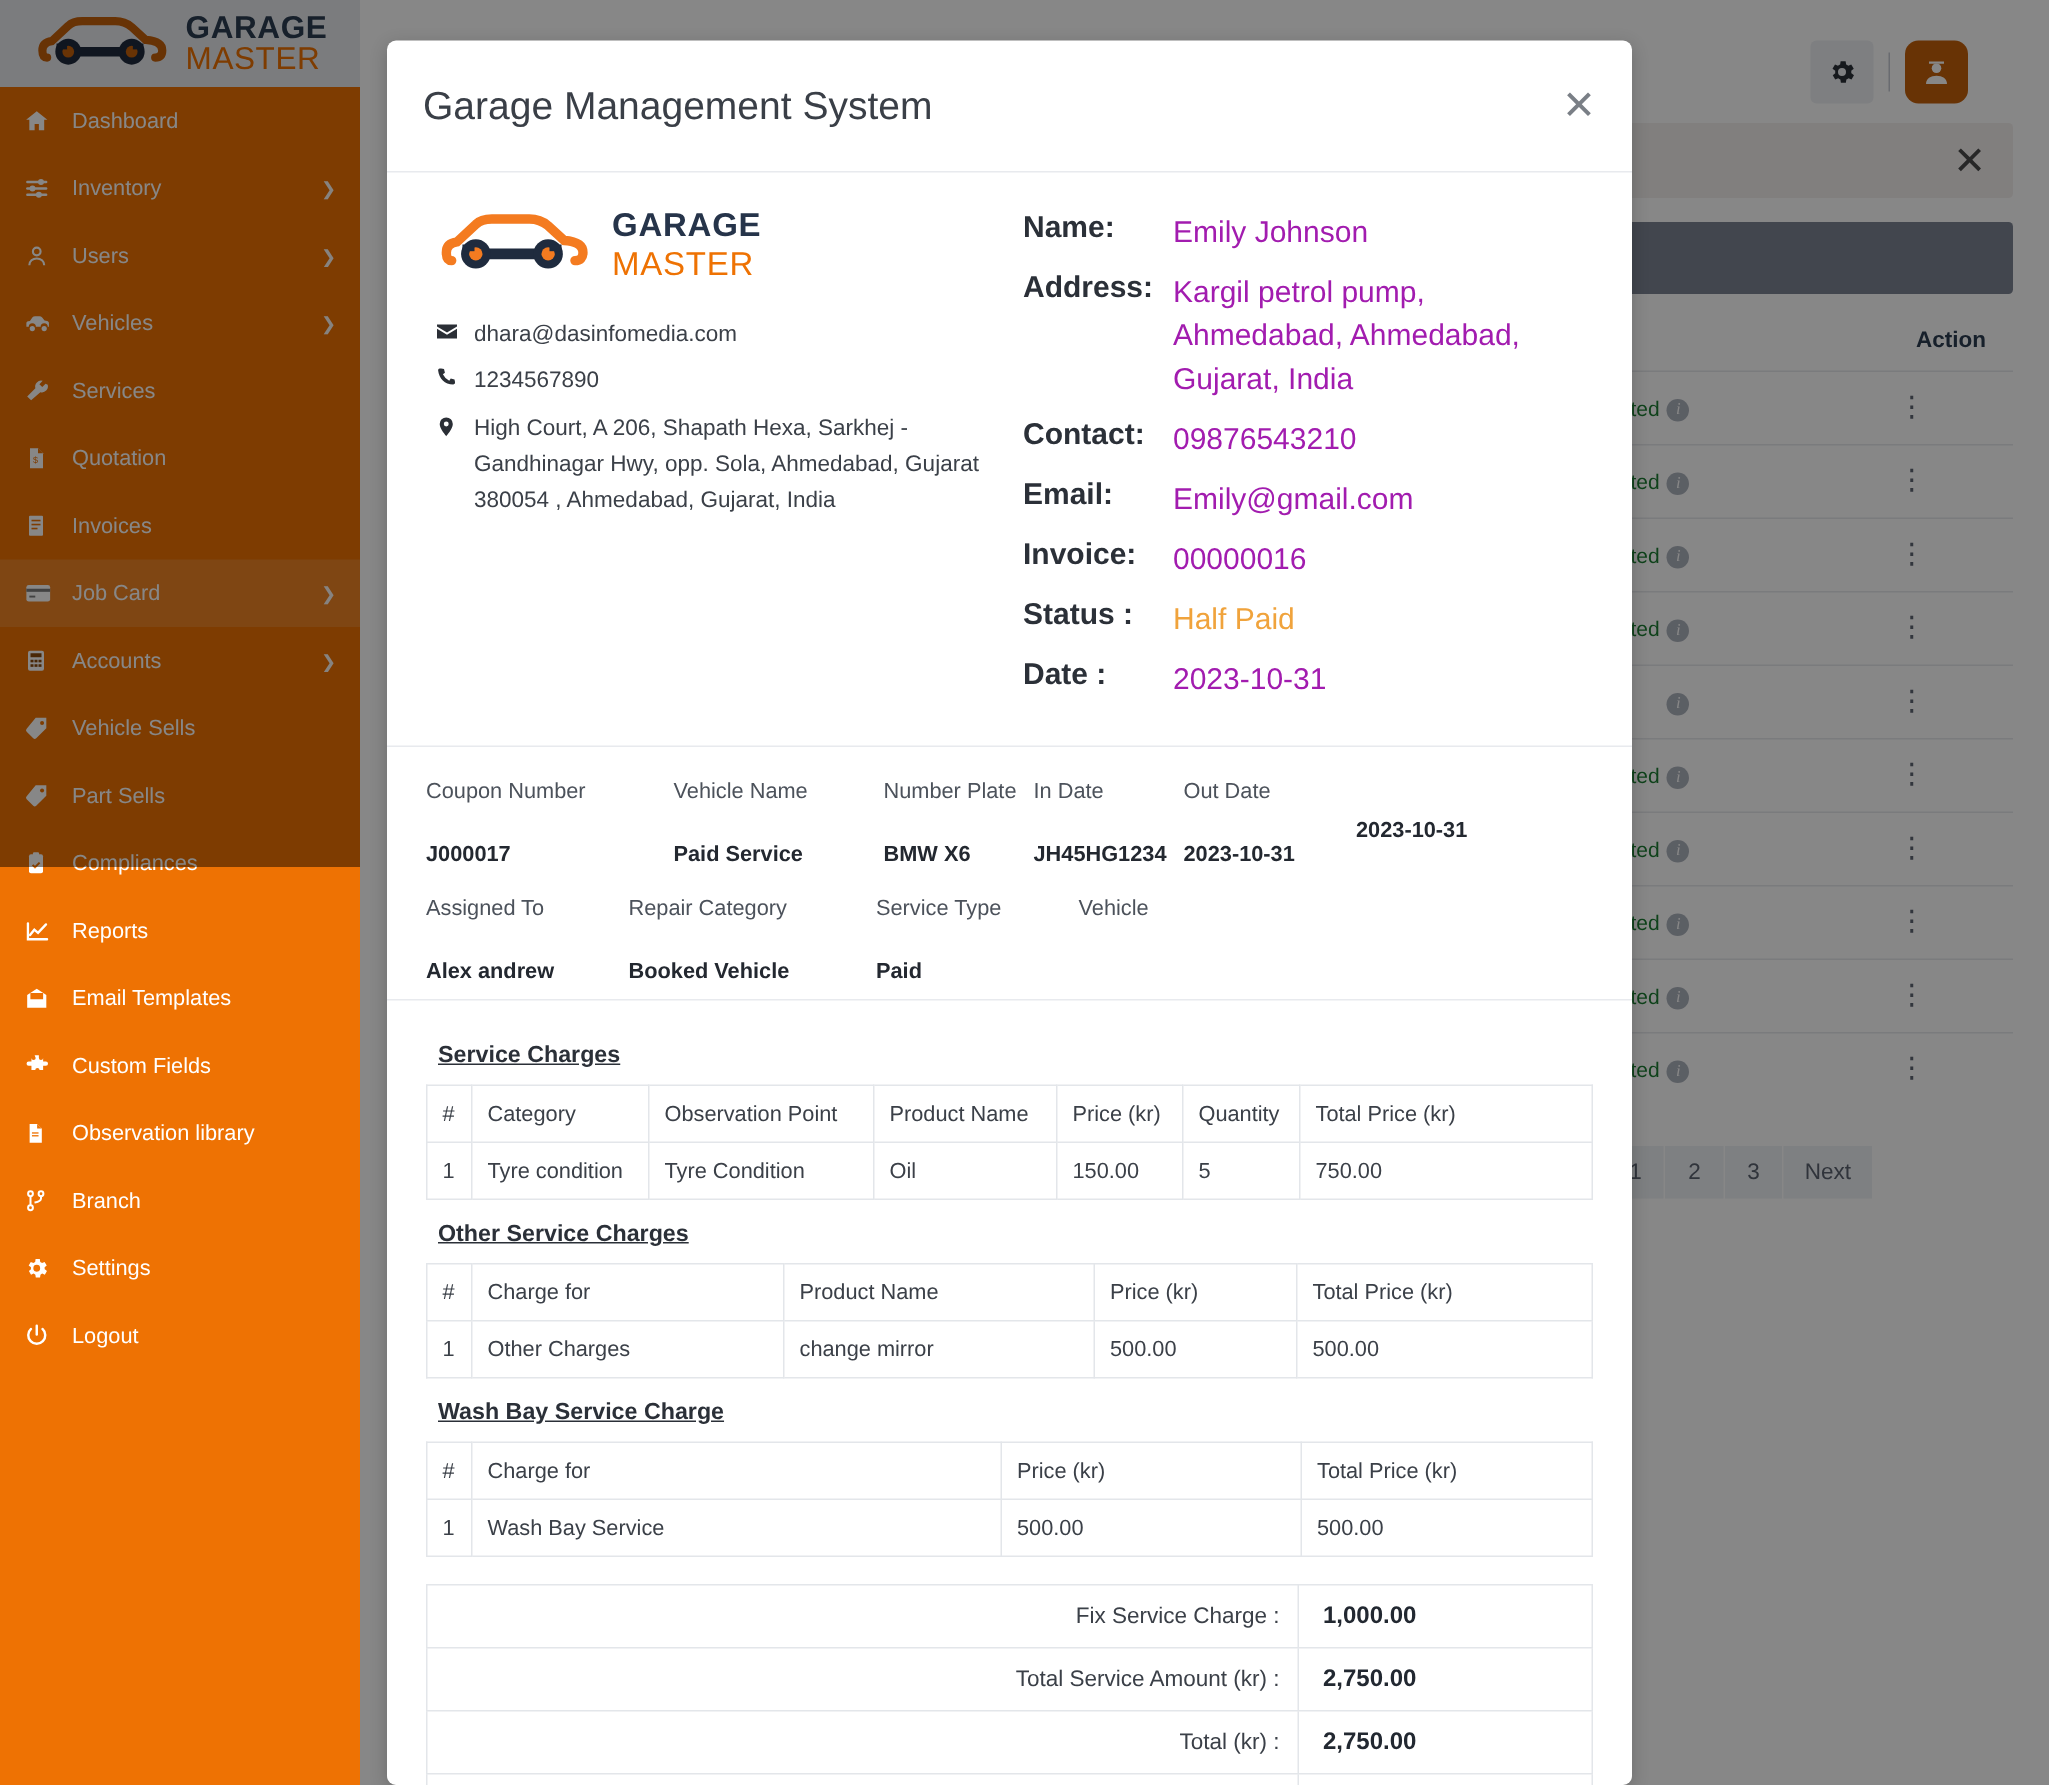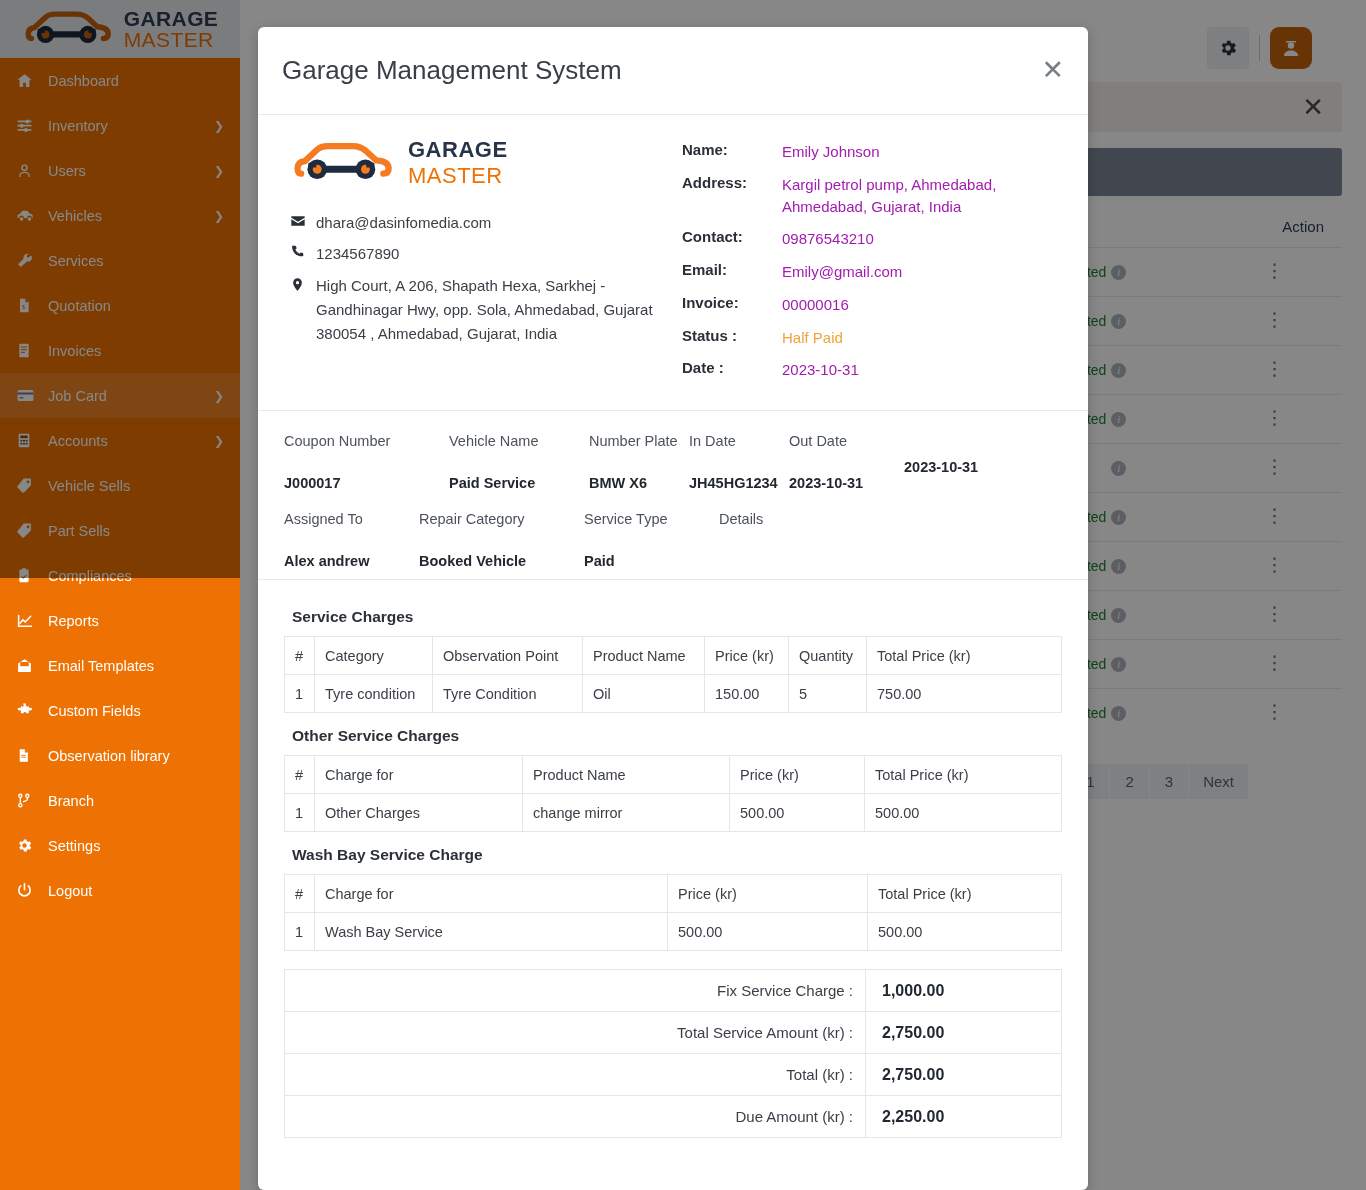--- a/index.html
+++ b/index.html
@@ -79,21 +79,21 @@
     display: flex; align-items: center; padding: 0 18px; border-radius: 3px;
   }
   .alert-close { margin-left: auto; font-size: 26px; color: #4a4a4a; cursor: pointer; line-height: 1; }
 
   .filter-bar {
     margin: 16px 24px 0 24px; height: 48px; background: #7e8593; border-radius: 3px;
   }
 
   .bg-table { margin: 14px 24px 0 24px; width: calc(100% - 48px); border-collapse: collapse; }
   .bg-table th {
-    text-align: right; font-size: 15px; font-weight: 400; color: #2C3E52;
+    text-align: right; font-size: 15px; font-weight: 700; color: #2C3E52;
     padding: 8px 18px 12px 8px;
   }
   .bg-table td {
     border-top: 1px solid #e6e8ec; height: 49px; font-size: 14px; color: #1e7e34;
     vertical-align: middle;
   }
   .bg-table td.status { text-align: right; padding-right: 0; white-space: nowrap; }
   .bg-table td.action { text-align: right; padding-right: 58px; }
   .info-dot {
     display: inline-block; width: 15px; height: 15px; border-radius: 50%;
@@ -140,38 +140,38 @@
   .inv-logo { display: flex; align-items: center; gap: 10px; margin-bottom: 22px; }
   .inv-logo .logo-car { width: 108px; height: 50px; }
   .inv-logo .g { font-size: 22px; font-weight: 700; color: #26344A; letter-spacing: .5px; }
   .inv-logo .m { font-size: 22px; font-weight: 400; color: #EE7203; letter-spacing: .5px; }
 
   .cline { display: flex; margin-bottom: 7px; font-size: 15px; color: #3b4048; }
   .cline .ci { width: 26px; flex: none; color: #2b2f36; padding-top: 2px; }
   .cline .ct { line-height: 1.62; }
 
   .inv-right { flex: 1; padding-top: 4px; }
-  .frow { display: flex; margin-bottom: 11px; font-size: 15px; }
+  .frow { display: flex; margin-bottom: 11px; font-size: 20px; }
   .flab { width: 100px; flex: none; font-weight: 700; color: #2b3038; }
   .fval { color: #a21caf; line-height: 1.45; max-width: 300px; }
   .fval.status { color: #F0A33C; }
 
   .divider { height: 1px; background: #e8eaee; margin: 4px 0 0 0; }
 
   .meta-block { padding: 22px 24px 10px 26px; }
   .meta-grid { display: flex; }
   .meta-col { flex: none; }
   .meta-head { font-size: 14.5px; color: #4c525b; margin-bottom: 26px; }
   .meta-val { font-size: 14.5px; color: #232830; font-weight: 700; }
   .meta-row2 { margin-top: 20px; }
 
   .body-divider { height: 1px; background: #e8eaee; }
 
   .tables { padding: 14px 26px 0 26px; }
-  .sec-title { font-size: 15.5px; font-weight: 700; color: #2b3038; margin: 14px 0 10px 8px; }
+  .sec-title { font-size: 15.5px; font-weight: 700; color: #2b3038; margin: 14px 0 10px 8px; text-decoration: underline; }
   table.grid { width: 100%; border-collapse: collapse; table-layout: fixed; }
   table.grid th, table.grid td {
     border: 1px solid #e3e6ea; padding: 10px 10px; font-size: 14.5px;
     color: #3b4048; font-weight: 400; text-align: left; height: 38px;
   }
   table.grid th { color: #3b4048; }
 
   table.totals { width: 100%; border-collapse: collapse; margin-top: 18px; }
   table.totals td { border: 1px solid #e3e6ea; height: 42px; padding: 8px 12px; }
   table.totals td.lab { text-align: right; font-size: 15px; color: #3b4048; }
@@ -630,21 +630,21 @@
         </div>
         <div class="meta-col" style="width: 165px;">
           <div class="meta-head">Repair Category</div>
           <div class="meta-val">Booked Vehicle</div>
         </div>
         <div class="meta-col" style="width: 135px;">
           <div class="meta-head">Service Type</div>
           <div class="meta-val">Paid</div>
         </div>
         <div class="meta-col" style="width: 120px;">
-          <div class="meta-head">Details</div>
+          <div class="meta-head">Vehicle</div>
           <div class="meta-val"></div>
         </div>
       </div>
   </div>
 
   <div class="body-divider"></div>
 
   <div class="tables">
 
     <div class="sec-title">Service Charges</div>

